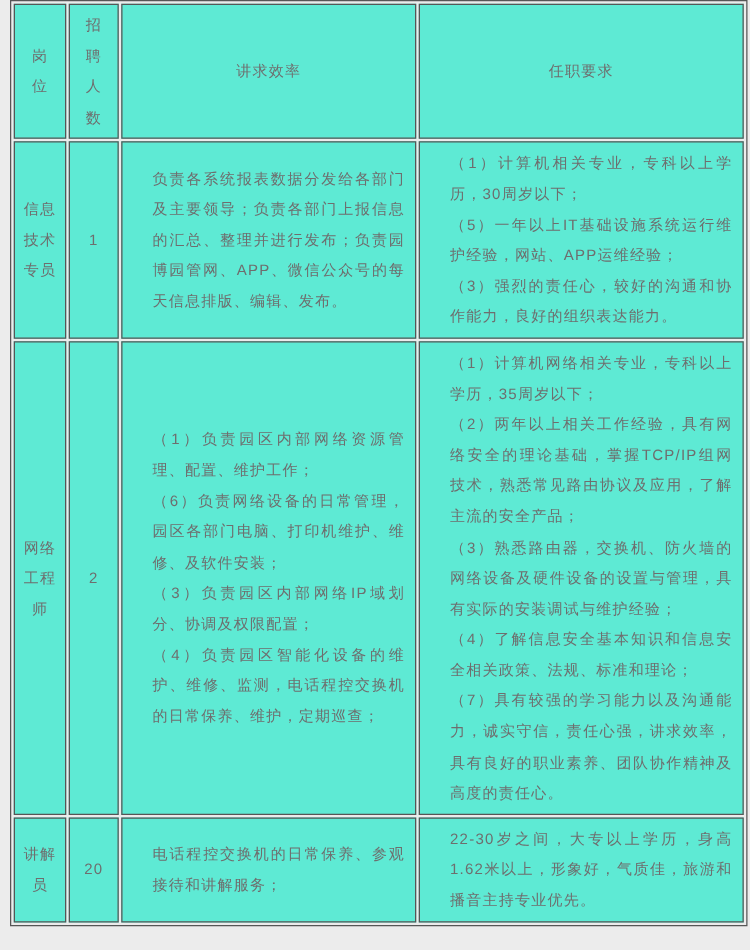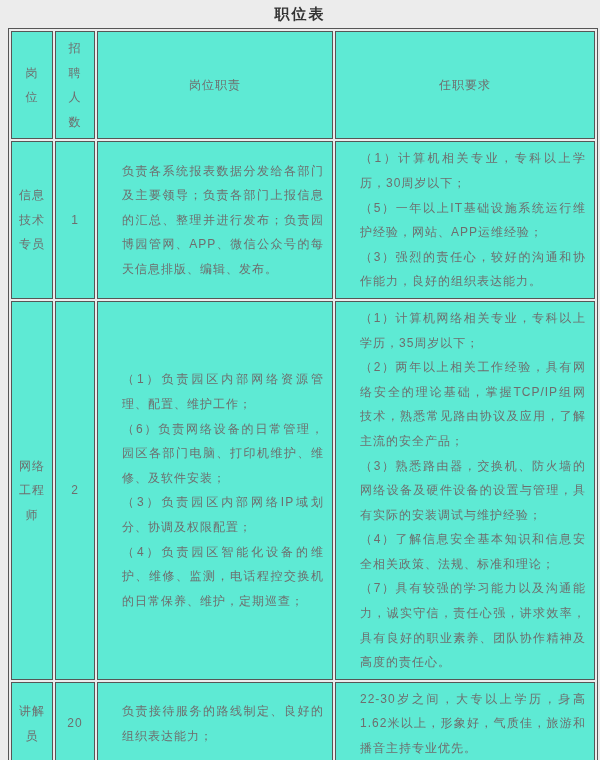--- a/index.html
+++ b/index.html
@@ -55,35 +55,34 @@
   tr.header-row th { height: 44px; }
   tr.row-1 td { height: 148px; }
   tr.row-2 td { height: 348px; }
   tr.row-3 td { height: 80px; }
 </style>
 </head>
 <body>
 
 <div class="page">
 
-  <div class="doc-title">职位表</div>
 
   <table class="positions">
     <colgroup>
       <col class="c1">
         <col class="c2">
         <col class="c3">
         <col class="c4">
     </colgroup>
 
     <tbody>
         <tr class="header-row">
       <th>岗位</th>
       <th>招聘人数</th>
-      <th>岗位职责</th>
+      <th>讲求效率</th>
       <th>任职要求</th>
     </tr>
 
     <tr class="row-1">
       <td class="center">信息技术专员</td>
       <td class="center">1</td>
       <td class="textcell">
         <p>负责各系统报表数据分发给各部门及主要领导；负责各部门上报信息的汇总、整理并进行发布；负责园博园管网、APP、微信公众号的每天信息排版、编辑、发布。</p>
       </td>
       <td class="textcell">
@@ -108,21 +107,21 @@
         <p>（3）熟悉路由器，交换机、防火墙的网络设备及硬件设备的设置与管理，具有实际的安装调试与维护经验；</p>
         <p>（4）了解信息安全基本知识和信息安全相关政策、法规、标准和理论；</p>
         <p>（7）具有较强的学习能力以及沟通能力，诚实守信，责任心强，讲求效率，具有良好的职业素养、团队协作精神及高度的责任心。</p>
       </td>
     </tr>
 
     <tr class="row-3">
       <td class="center">讲解员</td>
       <td class="center">20</td>
       <td class="textcell">
-        <p>负责接待服务的路线制定、良好的组织表达能力；</p>
+        <p>电话程控交换机的日常保养、参观接待和讲解服务；</p>
       </td>
       <td class="textcell">
         <p>22-30岁之间，大专以上学历，身高1.62米以上，形象好，气质佳，旅游和播音主持专业优先。</p>
       </td>
     </tr>
 
   </tbody>
     </table>
 </div>
 

